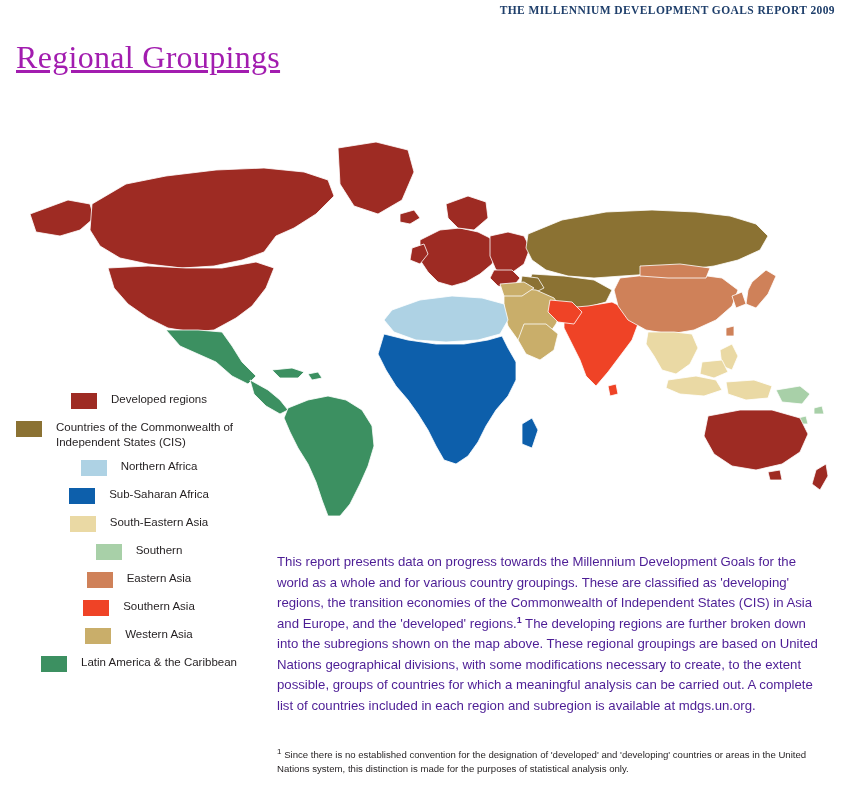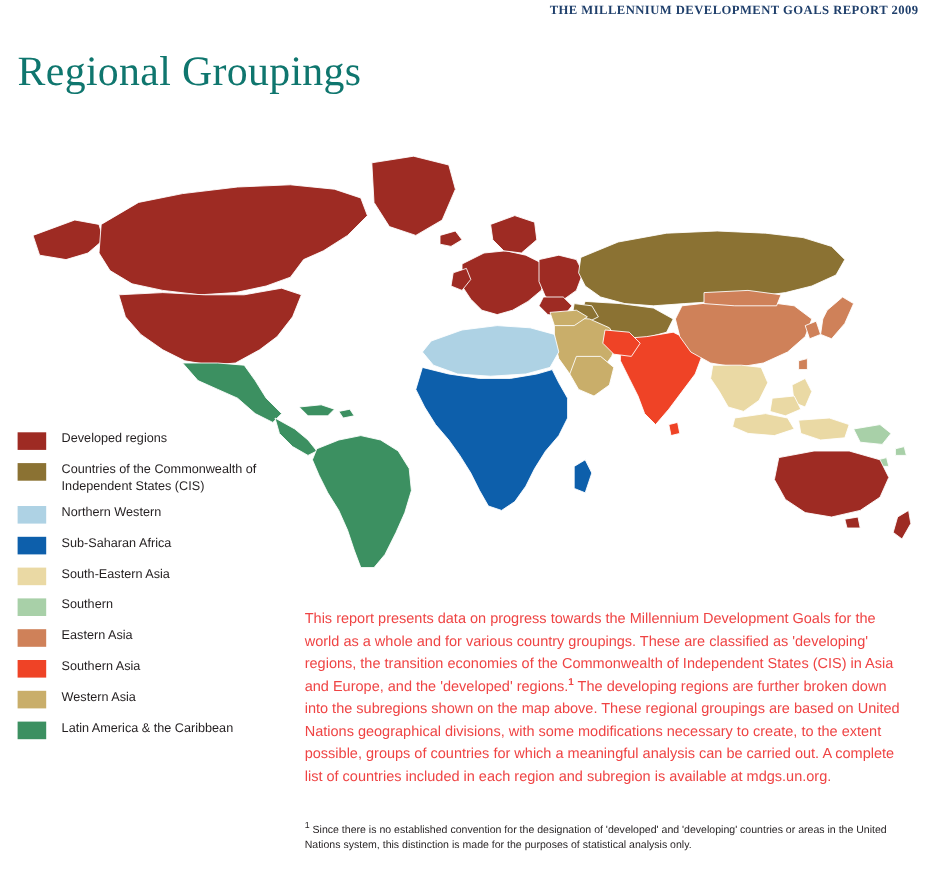--- a/index.html
+++ b/index.html
@@ -26,24 +26,25 @@
     font-weight: bold;
     letter-spacing: 0.4px;
     color: #1f3f6b;
     text-transform: uppercase;
   }
   .page-title {
     position: absolute;
     top: 18px;
     left: 16px;
     font-family: "Liberation Serif", serif;
-    font-size: 38px;
+    font-size: 32px;
     font-weight: normal;
-    color: #0f766e;
+    color: #a21caf;
     letter-spacing: 0.3px;
+    text-decoration: underline;
   }
 
   
   .map-wrap {
     position: absolute;
     left: 16px;
     top: 118px;
     width: 812px;
     height: 400px;
   }
@@ -60,20 +61,21 @@
     position: absolute;
     left: 16px;
     top: 392px;
     width: 246px;
   }
   .legend-row {
     display: flex;
     align-items: flex-start;
     margin-bottom: 10px;
     min-height: 18px;
+    justify-content: center;
   }
   .legend-swatch {
     width: 26px;
     height: 16px;
     flex: 0 0 26px;
     margin-right: 14px;
     margin-top: 1px;
   }
   .legend-label {
     font-size: 11.5px;
@@ -83,21 +85,21 @@
   }
 
   
   .body-text {
     position: absolute;
     left: 277px;
     top: 552px;
     width: 551px;
     font-size: 13.2px;
     line-height: 20.5px;
-    color: #ef4444;
+    color: #4c1d95;
   }
   .body-text sup {
     font-size: 9px;
     vertical-align: super;
     line-height: 0;
     font-weight: bold;
   }
   .footnote {
     position: absolute;
     left: 277px;
@@ -198,21 +200,21 @@
     <div class="legend-label">Developed regions</div>
   </div>
 
   <div class="legend-row">
     <div class="legend-swatch" style="background:#8b7233"></div>
     <div class="legend-label">Countries of the Commonwealth of Independent States (CIS)</div>
   </div>
 
   <div class="legend-row">
     <div class="legend-swatch" style="background:#aed2e4"></div>
-    <div class="legend-label">Northern Western</div>
+    <div class="legend-label">Northern Africa</div>
   </div>
 
   <div class="legend-row">
     <div class="legend-swatch" style="background:#0d5fab"></div>
     <div class="legend-label">Sub-Saharan Africa</div>
   </div>
 
   <div class="legend-row">
     <div class="legend-swatch" style="background:#ead9a4"></div>
     <div class="legend-label">South-Eastern Asia</div>

